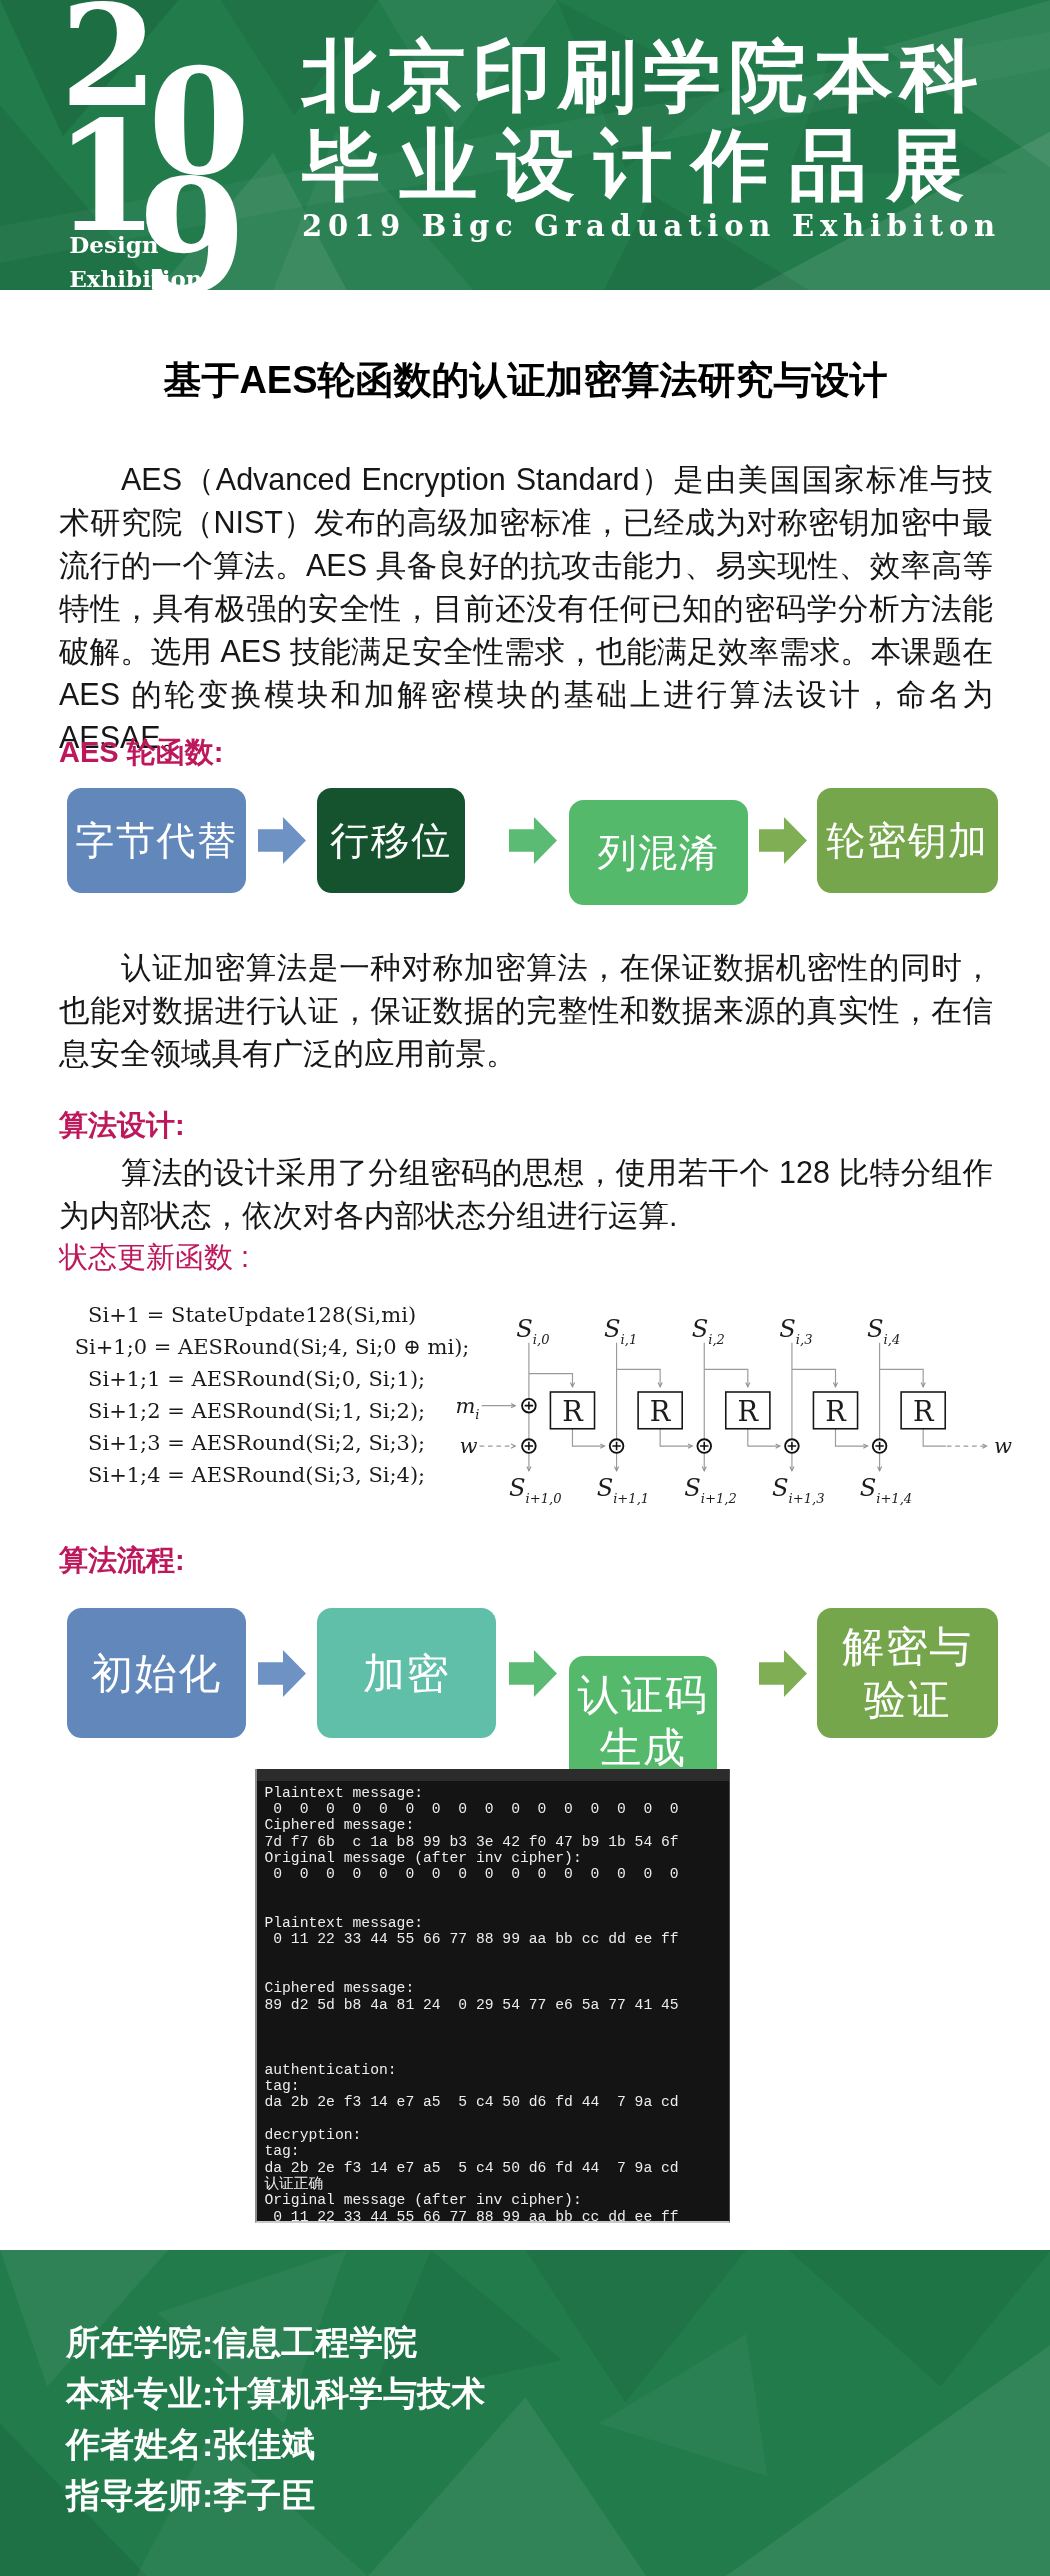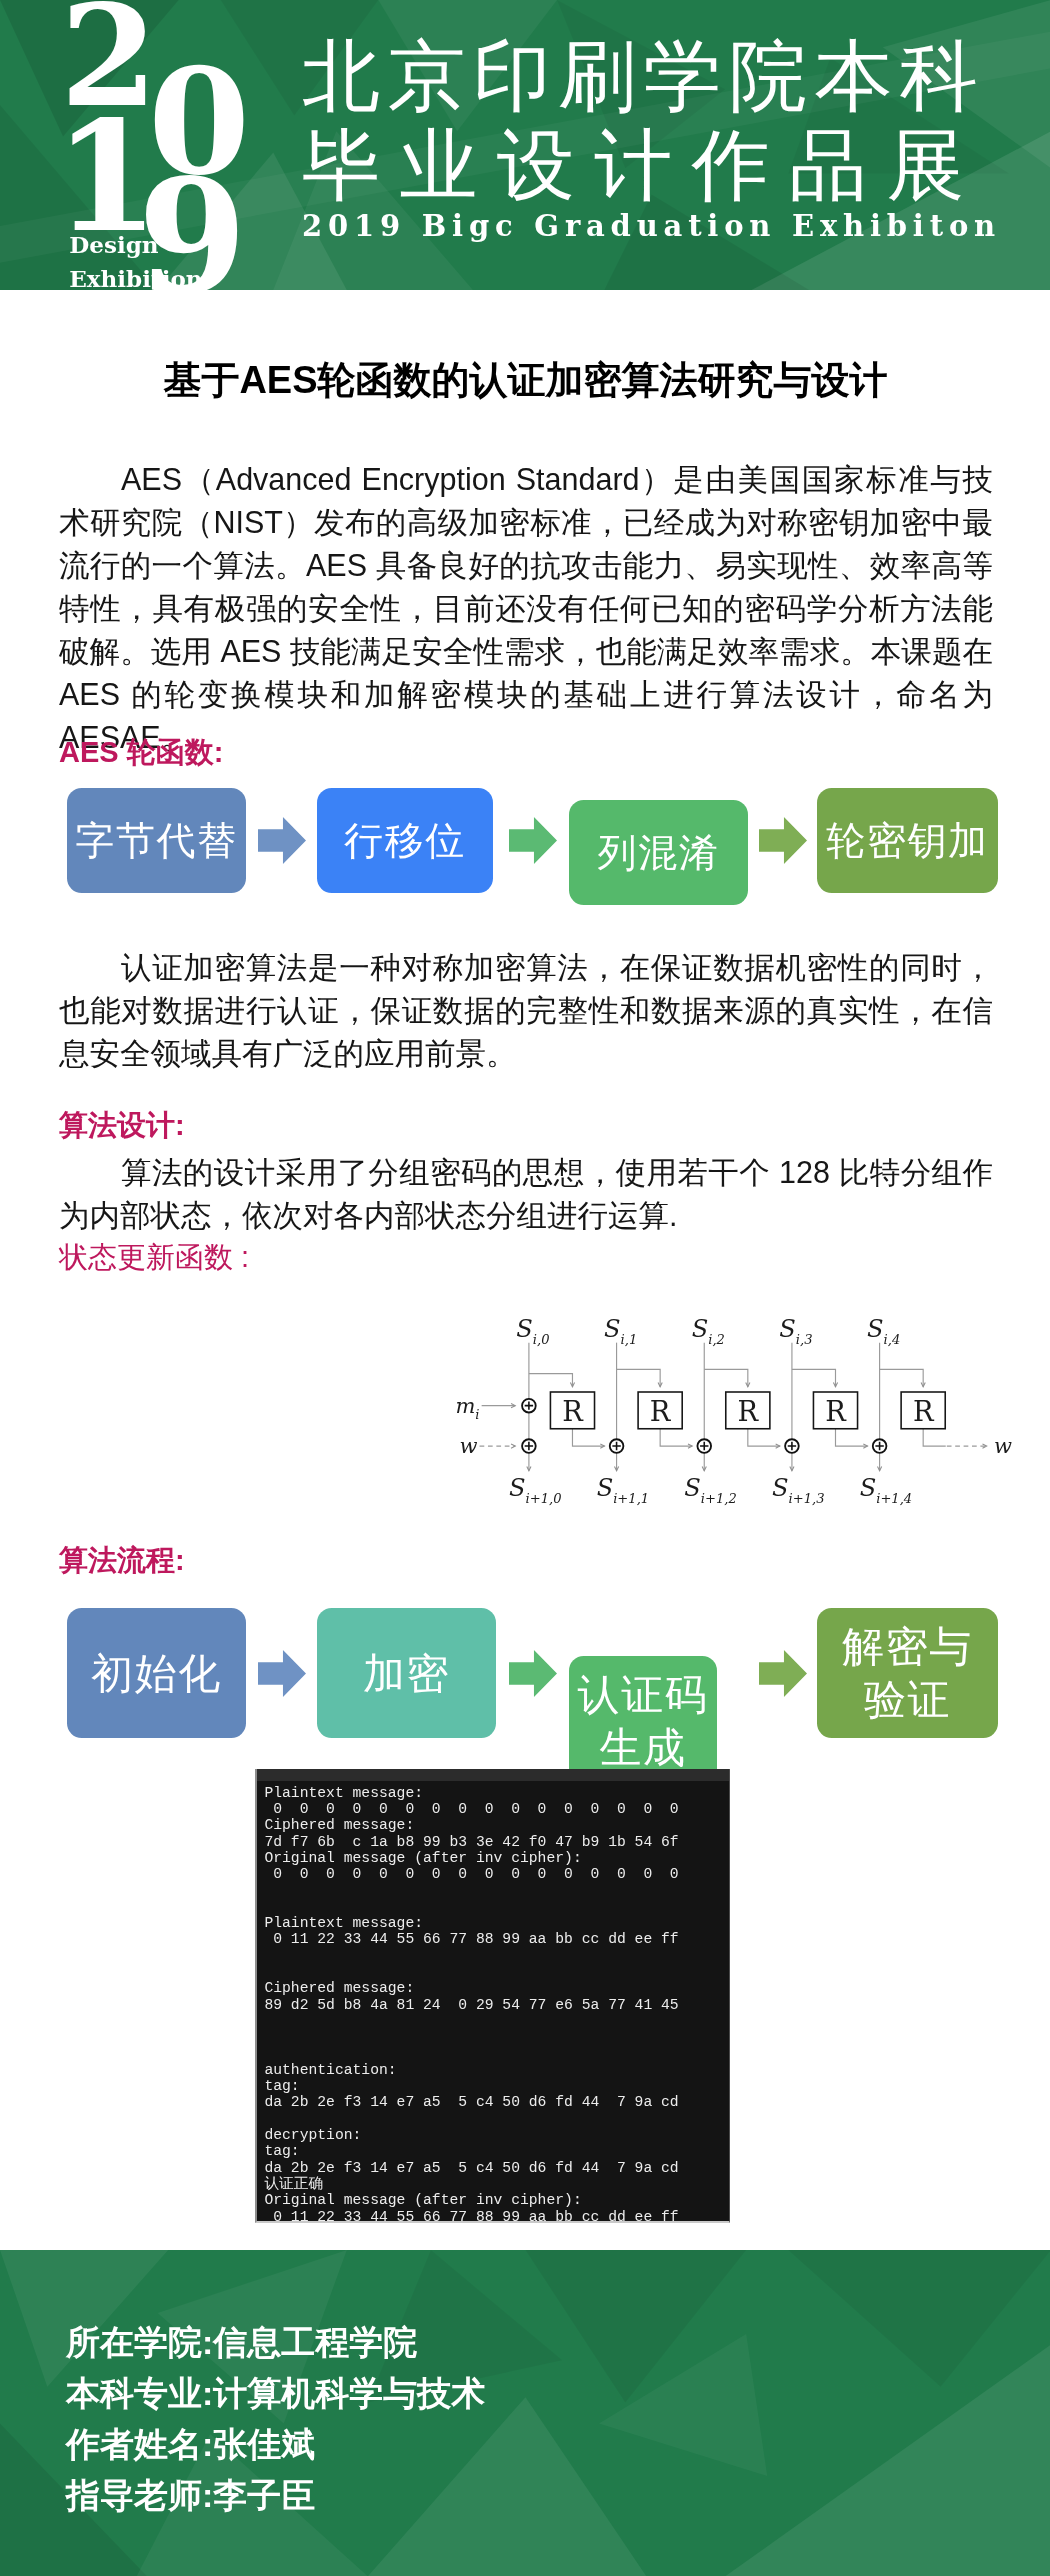--- a/index.html
+++ b/index.html
@@ -7,21 +7,21 @@
         font-family:"Liberation Sans", sans-serif;color:#141414;}
   
   .band{position:absolute;left:0;width:1051px;overflow:hidden;}
   .band svg.decor{position:absolute;inset:0;display:block;}
   .hdr{top:0;height:290px;}
   .ftr{top:2250px;height:326px;}
   
   .logo{position:absolute;left:42px;top:0;width:236px;height:336px;overflow:visible;}
   .logo text{font-family:"DejaVu Serif", serif;fill:#ffffff;}
   .hdr-cn{position:absolute;left:302px;color:#fff;font-family:"DejaVu Serif", serif;
-          font-weight:400;font-size:78px;line-height:1;white-space:nowrap;}
+          font-weight:700;font-size:78px;line-height:1;white-space:nowrap;}
   .hdr-cn.l1{top:37px;letter-spacing:7.4px;}
   .hdr-cn.l2{top:126px;letter-spacing:19.4px;}
   .hdr-en{position:absolute;left:302px;top:209px;color:#fff;font-family:"DejaVu Serif", serif;
           font-weight:700;font-size:29px;letter-spacing:5.8px;white-space:nowrap;}
   
   .main-title{position:absolute;left:0;top:355px;width:100%;text-align:center;
               font-size:38px;font-weight:700;color:#000;letter-spacing:0;}
   .para{position:absolute;left:59px;width:934px;font-size:30.5px;line-height:43px;
         text-align:justify;text-indent:62px;color:#161616;}
   .p1{top:458px;}
@@ -99,35 +99,41 @@
 
   <div class="main-title">基于AES轮函数的认证加密算法研究与设计</div>
 
   <div class="para p1">AES（Advanced Encryption Standard）是由美国国家标准与技术研究院（NIST）发布的高级加密标准，已经成为对称密钥加密中最流行的一个算法。AES 具备良好的抗攻击能力、易实现性、效率高等特性，具有极强的安全性，目前还没有任何已知的密码学分析方法能破解。选用 AES 技能满足安全性需求，也能满足效率需求。本课题在 AES 的轮变换模块和加解密模块的基础上进行算法设计，命名为 AESAE。</div>
 
   <div class="h2" style="top:733px;">AES 轮函数:</div>
 
   <div class="flow1">
     <div class="flow-box" style="left: 67px; width: 179px; background-color: rgb(98, 135, 187);">字节代替</div>
     <div class="flow-arrow" style="left: 258px; background-color: rgb(111, 146, 196);"></div>
-    <div class="flow-box" style="left: 317px; width: 176px; background-color: #3b82f6;">行移位</div>
+    <div class="flow-box" style="left: 317px; width: 148px; background-color: #14532d;">行移位</div>
     <div class="flow-arrow" style="left: 509px; background-color: rgb(91, 186, 115);"></div>
     <div class="flow-box" style="left: 569px; width: 179px; background-color: rgb(85, 185, 107); margin-top: 12px;">列混淆</div>
     <div class="flow-arrow" style="left: 759px; background-color: rgb(127, 174, 85);"></div>
     <div class="flow-box" style="left: 817px; width: 181px; background-color: rgb(118, 166, 75);">轮密钥加</div>
   </div>
 
   <div class="para p2">认证加密算法是一种对称加密算法，在保证数据机密性的同时，也能对数据进行认证，保证数据的完整性和数据来源的真实性，在信息安全领域具有广泛的应用前景。</div>
 
   <div class="h2" style="top:1106px;">算法设计:</div>
 
   <div class="para p3">算法的设计采用了分组密码的思想，使用若干个 128 比特分组作为内部状态，依次对各内部状态分组进行运算.</div>
 
   <div class="h2 normal" style="top:1238px;">状态更新函数 :</div>
 
+  <pre class="code">   Si+1 = StateUpdate128(Si,mi)
+ Si+1;0 = AESRound(Si;4, Si;0 ⊕ mi);
+   Si+1;1 = AESRound(Si;0, Si;1);
+   Si+1;2 = AESRound(Si;1, Si;2);
+   Si+1;3 = AESRound(Si;2, Si;3);
+   Si+1;4 = AESRound(Si;3, Si;4);</pre>
 
   <svg class="diagram" viewBox="860 2490 1140 400">
     <defs>
       <marker id="arr" markerWidth="14" markerHeight="14" refX="10" refY="6" orient="auto" markerUnits="userSpaceOnUse">
         <path d="M2,2 L10,6 L2,10" fill="none" stroke="#8f8f8f" stroke-width="2"></path>
       </marker>
     </defs>
 
     <path class="dl" d="M1006 2556 V2800" marker-end="url(#arr)"></path>
     <path class="dl" d="M1173 2556 V2800" marker-end="url(#arr)"></path>

